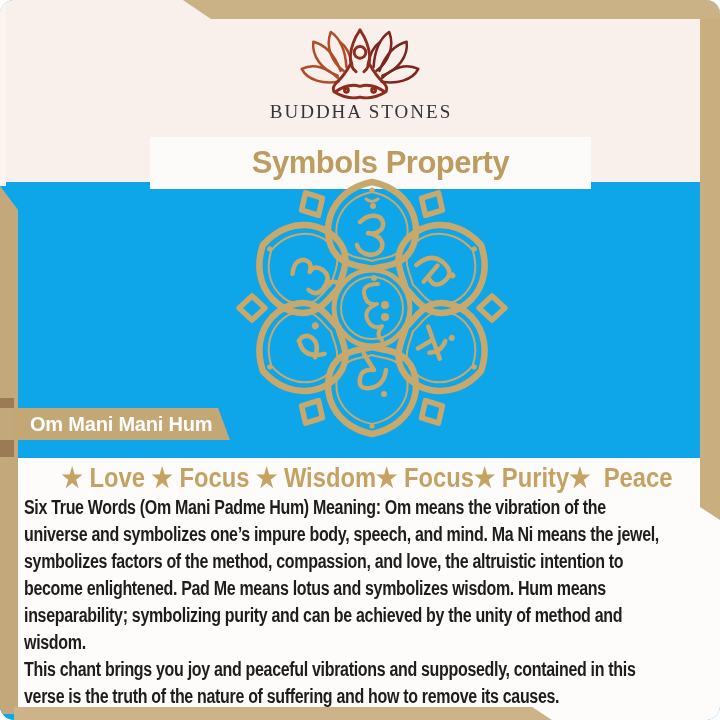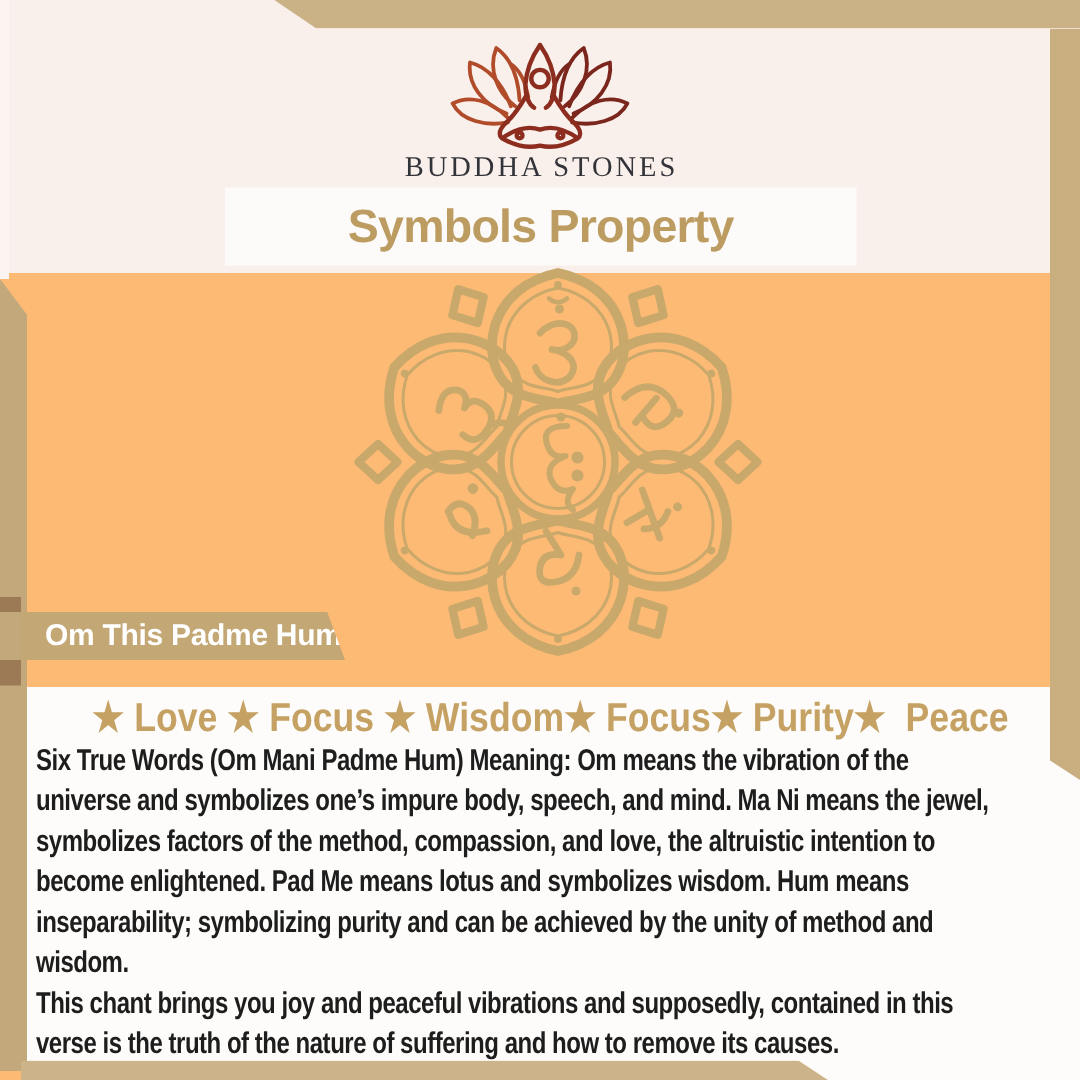--- a/index.html
+++ b/index.html
@@ -1,39 +1,39 @@
 <!DOCTYPE html>
 <html><head>
 <meta charset="utf-8">
 <style>
   html,body{margin:0;padding:0;}
   .page{
     position:relative;width:720px;height:720px;overflow:hidden;
-    background:#fdba74;font-family:"Liberation Sans",sans-serif;
+    background:#0ea5e9;font-family:"Liberation Sans",sans-serif;border-radius:14px;
   }
   .abs{position:absolute;}
   
   .bg-top{left:0;top:0;width:720px;height:182px;background:#f9efeb;}
   .bg-left-sliver{left:0;top:0;width:6px;height:186px;background:#fbf4f1;}
   
   .band-top{left:0;top:0;width:720px;height:19px;background:#cbb186;
     clip-path:polygon(25.4% 0,100% 0,100% 100%,29.3% 100%);z-index:3;}
   .strip-right{left:700px;top:19px;width:20px;height:501px;background:#c9ae80;
     clip-path:polygon(0 0,100% 0,100% 100%,0 97.4%);z-index:4;}
   .strip-left{left:0;top:186px;width:18px;height:528px;background:#c3a87c;
     clip-path:polygon(0 0,100% 4.5%,100% 100%,0 100%);z-index:3;}
   .band-bottom{left:14px;top:707px;width:706px;height:13px;background:#cdb389;
     clip-path:polygon(0 0,73.4% 0,76.2% 100%,0 100%);z-index:4;}
   
   .logo{left:292px;top:26px;width:136px;height:78px;z-index:2;}
   .brand{left:220px;top:101px;width:282px;height:22px;text-align:center;
     font-family:"Liberation Serif",serif;font-size:19px;letter-spacing:2px;
     color:#33343a;z-index:2;}
   
-  .title-band{left:150px;top:125px;width:421px;height:52px;background:#fdfbfa;z-index:2;}
+  .title-band{left:150px;top:137px;width:421px;height:52px;background:#fdfbfa;z-index:2;padding-left:20px;}
   .title-band .t{width:100%;text-align:center;line-height:52px;
     font-size:31px;font-weight:bold;color:#bc9c60;letter-spacing:-0.5px;}
   
   .mandala{left:222px;top:158px;width:300px;height:300px;z-index:2;}
   
   .ribbon{left:14px;top:408px;width:216px;height:32px;background:#c3a774;
     clip-path:polygon(0 0,94.5% 0,100% 100%,0 100%);z-index:5;}
   .ribbon .t{padding-left:16px;line-height:32px;font-size:20px;font-weight:bold;
     color:#ffffff;letter-spacing:-0.2px;white-space:nowrap;}
   .fold{left:0;width:14px;background:#9c7a55;z-index:6;}
@@ -157,21 +157,21 @@
       <circle r="31" stroke-width="2"></circle>
       <path stroke-width="4" d="M6,-24 q-18,0 -13,13 q3,9 12,7 q-15,6 -9,17 q5,9 14,5 q-7,9 0,14"></path>
       <circle cx="13" cy="-3" r="4" fill="#c9a86b" stroke="none"></circle>
       <circle cx="13" cy="9" r="4" fill="#c9a86b" stroke="none"></circle>
       <circle cx="2" cy="-30" r="3" fill="#c9a86b" stroke="none"></circle>
     </g>
   </svg>
 
   <div class="abs fold fold-top"></div>
   <div class="abs ribbon">
-    <div class="t">Om This Padme Hum</div>
+    <div class="t">Om Mani Mani Hum</div>
   </div>
   <div class="abs fold fold-bottom"></div>
 
   <div class="abs panel">
     <div class="stars">★ Love ★ Focus ★ Wisdom★ Focus★ Purity★  Peace</div>
     <div class="bodyline" style="top:36px">Six True Words (Om Mani Padme Hum) Meaning: Om means the vibration of the</div>
     <div class="bodyline" style="top:63px">universe and symbolizes one’s impure body, speech, and mind. Ma Ni means the jewel,</div>
     <div class="bodyline" style="top:90px">symbolizes factors of the method, compassion, and love, the altruistic intention to</div>
     <div class="bodyline" style="top:117px">become enlightened. Pad Me means lotus and symbolizes wisdom. Hum means</div>
     <div class="bodyline" style="top:144px">inseparability; symbolizing purity and can be achieved by the unity of method and</div>

